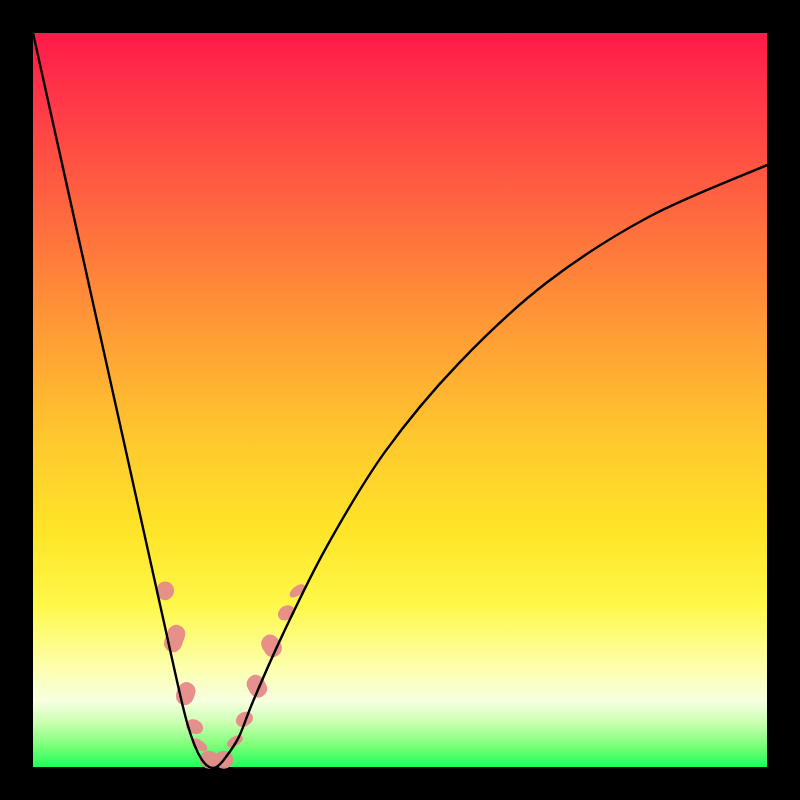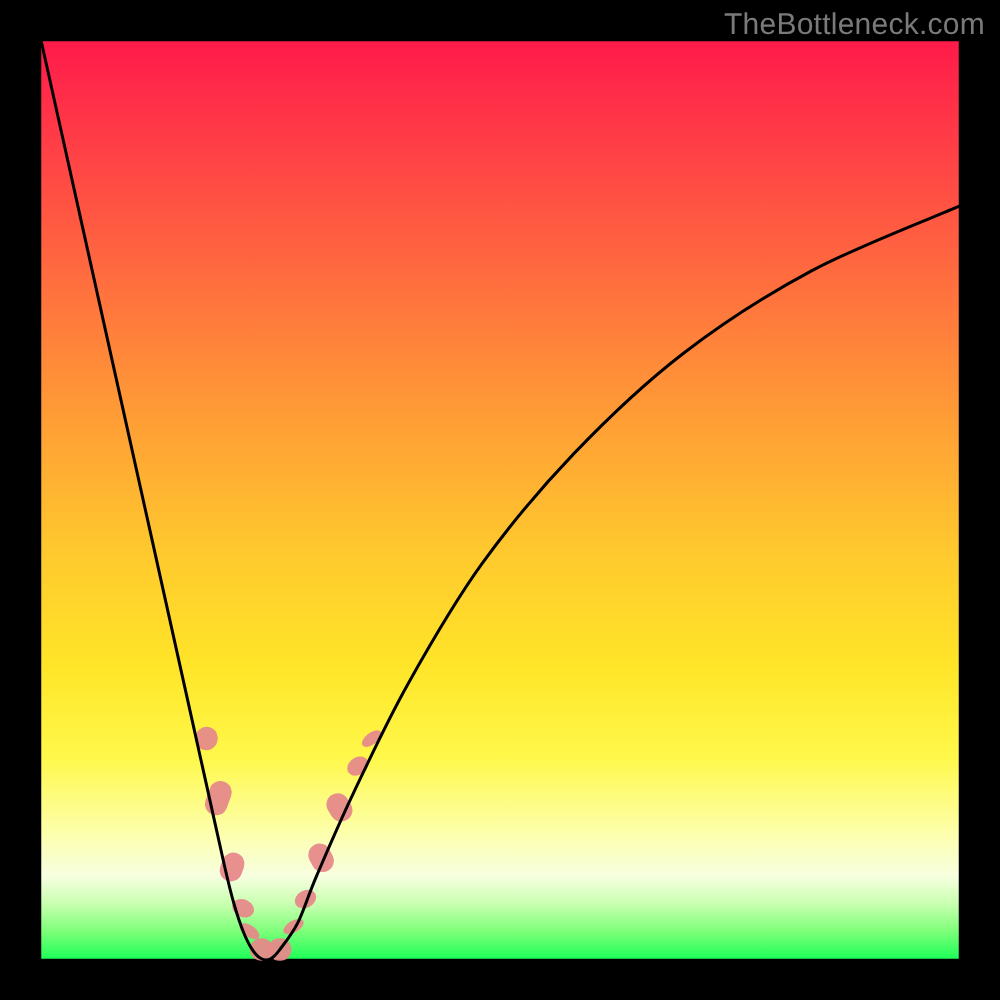--- a/index.html
+++ b/index.html
@@ -56,21 +56,20 @@
     top: 0;
     width: 734px;
     height: 734px;
     overflow: visible;
   }
 </style>
 </head>
 <body>
 
 <div class="frame">
-  <div class="watermark">TheBottleneck.com</div>
   <div class="plot-area">
     <svg class="curve" viewBox="0 0 734 734">
       <g id="markers-group">
           <g transform="translate(132.12,557.84) rotate(-70)">
             <rect x="-9.342294793036666" y="-9" width="18.684589586073333" height="18" rx="9" ry="9" fill="#e68a8a" opacity="0.95"></rect>
           </g>
           <g transform="translate(141.662,605.55) rotate(-70)">
             <rect x="-14.013442189554999" y="-9" width="28.026884379109998" height="18" rx="9" ry="9" fill="#e68a8a" opacity="0.95"></rect>
           </g>
           <g transform="translate(152.67200000000003,660.6) rotate(-70)">

